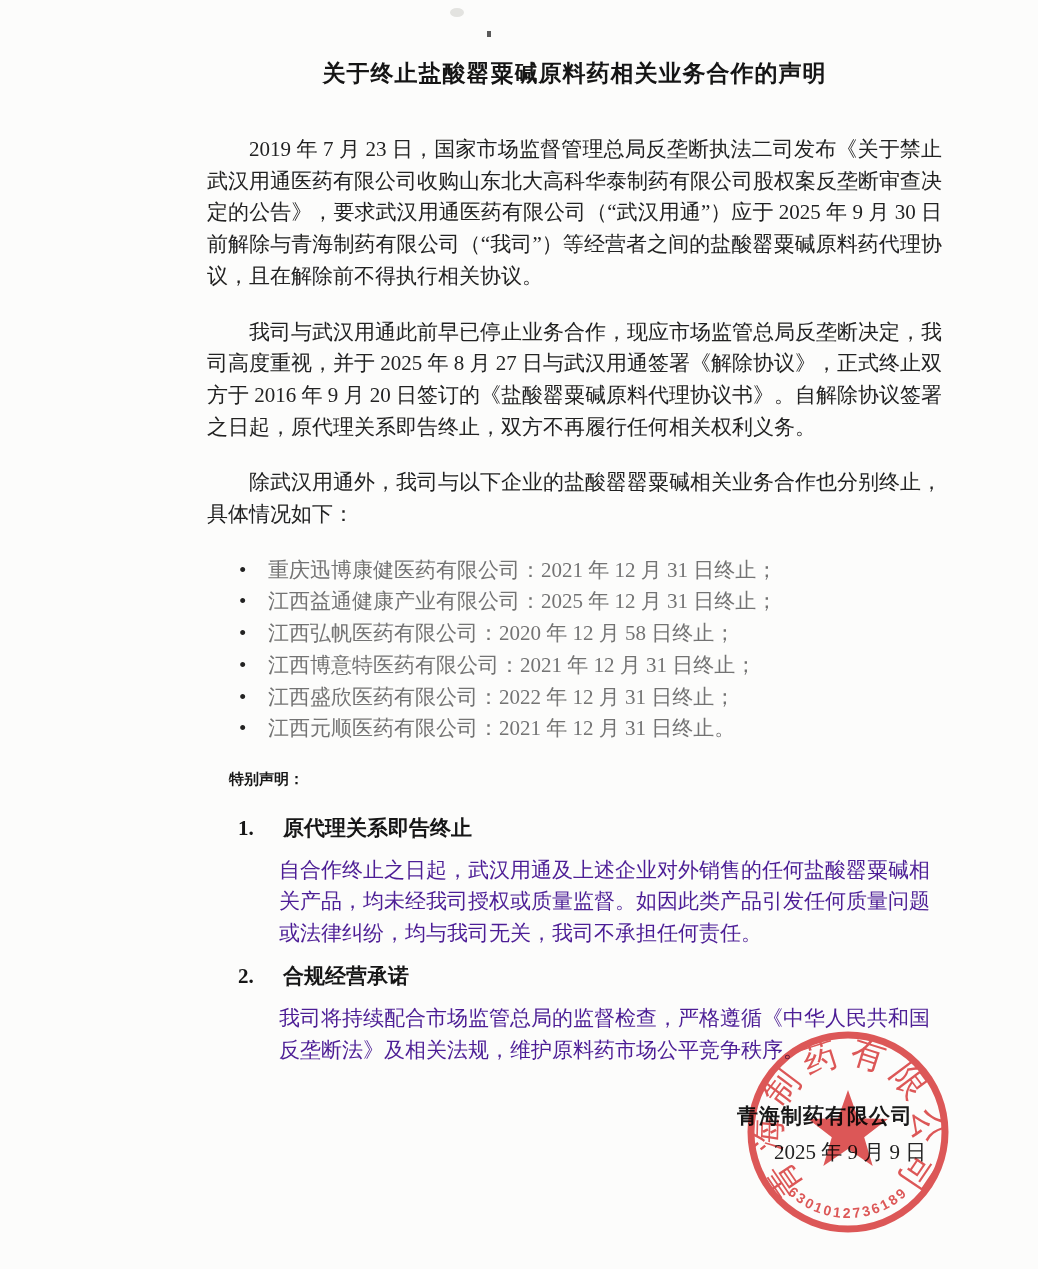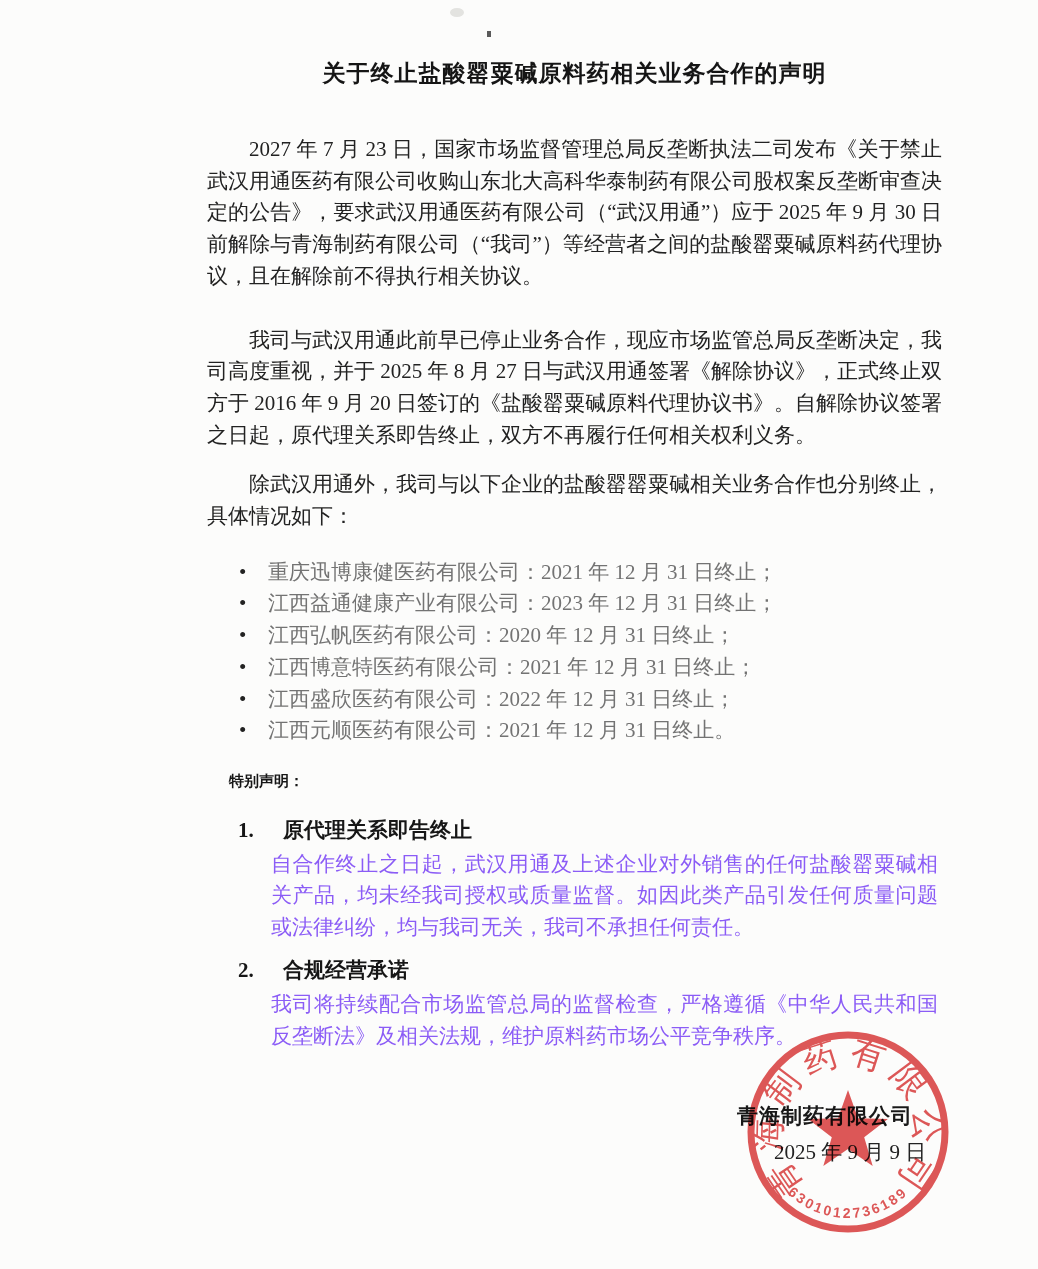--- a/index.html
+++ b/index.html
@@ -28,22 +28,22 @@
   .para{
     margin:0;
     font-size:21px;
     line-height:31.7px;
     text-align:justify;
     text-justify:inter-character;
     text-indent:2em;
     color:#222;
   }
   .para.p1{margin-top:46px;}
-  .para.p2{margin-top:32px;}
-  .para.p3{margin-top:18px;}
+  .para.p2{margin-top:24px;}
+  .para.p3{margin-top:24px;}
   ul.term-list{
     list-style:none;
     margin:24px 0 0 0;
     padding:0;
   }
   ul.term-list li{
     position:relative;
     padding-left:61px;
     font-size:21px;
     line-height:31.7px;
@@ -77,27 +77,27 @@
   }
   .num-head .num{
     position:absolute;
     left:31px;top:0;
     font-family:"Liberation Serif","DejaVu Serif",serif;
     font-weight:bold;
   }
   .num-item.first .num-head{margin-top:19px;}
   .num-item.second .num-head{margin-top:12px;}
   .num-body{
-    margin:4px;
+    margin:12px;
     padding-left:60px;
     font-size:21px;
     line-height:31.5px;
     text-align:justify;
     text-justify:inter-character;
-    color:#8b5cf6;
+    color:#4c1d95;
   }
   
   .sig-company{
     position:absolute;
     left:737px;top:1102px;
     font-size:21px;
     font-weight:bold;
     letter-spacing:1px;
     color:#181818;
     z-index:2;
@@ -137,30 +137,30 @@
 
 <div class="paper">
 
   <div class="smudge"></div>
   <div class="speck"></div>
 
   <div class="doc">
 
     <div class="title">关于终止盐酸罂粟碱原料药相关业务合作的声明</div>
 
-    <p class="para p1">2027 年 7 月 23 日，国家市场监督管理总局反垄断执法二司发布《关于禁止武汉用通医药有限公司收购山东北大高科华泰制药有限公司股权案反垄断审查决定的公告》，要求武汉用通医药有限公司（“武汉用通”）应于 2025 年 9 月 30 日前解除与青海制药有限公司（“我司”）等经营者之间的盐酸罂粟碱原料药代理协议，且在解除前不得执行相关协议。</p>
+    <p class="para p1">2019 年 7 月 23 日，国家市场监督管理总局反垄断执法二司发布《关于禁止武汉用通医药有限公司收购山东北大高科华泰制药有限公司股权案反垄断审查决定的公告》，要求武汉用通医药有限公司（“武汉用通”）应于 2025 年 9 月 30 日前解除与青海制药有限公司（“我司”）等经营者之间的盐酸罂粟碱原料药代理协议，且在解除前不得执行相关协议。</p>
 
     <p class="para p2">我司与武汉用通此前早已停止业务合作，现应市场监管总局反垄断决定，我司高度重视，并于 2025 年 8 月 27 日与武汉用通签署《解除协议》，正式终止双方于 2016 年 9 月 20 日签订的《盐酸罂粟碱原料代理协议书》。自解除协议签署之日起，原代理关系即告终止，双方不再履行任何相关权利义务。</p>
 
     <p class="para p3">除武汉用通外，我司与以下企业的盐酸罂罂粟碱相关业务合作也分别终止，具体情况如下：</p>
 
     <ul class="term-list">
       <li>重庆迅博康健医药有限公司：2021 年 12 月 31 日终止；</li>
-      <li>江西益通健康产业有限公司：2023 年 12 月 31 日终止；</li>
-      <li>江西弘帆医药有限公司：2020 年 12 月 31 日终止；</li>
+      <li>江西益通健康产业有限公司：2025 年 12 月 31 日终止；</li>
+      <li>江西弘帆医药有限公司：2020 年 12 月 58 日终止；</li>
       <li>江西博意特医药有限公司：2021 年 12 月 31 日终止；</li>
       <li>江西盛欣医药有限公司：2022 年 12 月 31 日终止；</li>
       <li>江西元顺医药有限公司：2021 年 12 月 31 日终止。</li>
     </ul>
 
     <div class="special-heading">特别声明：</div>
 
     <div class="num-item first">
       <div class="num-head">
         <span class="num">1.</span>

